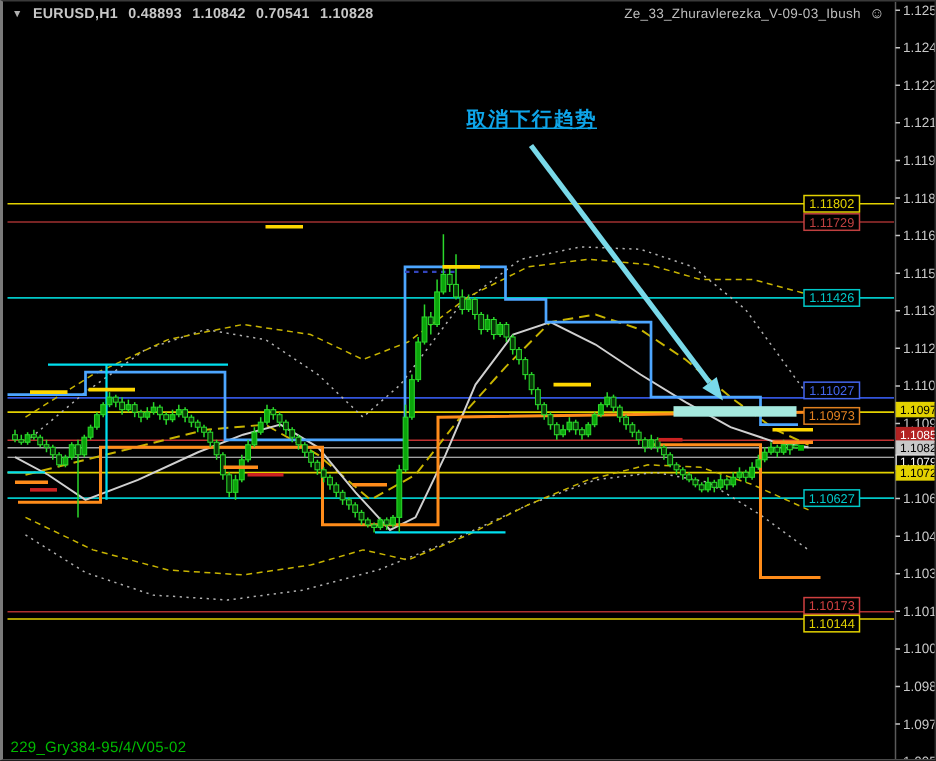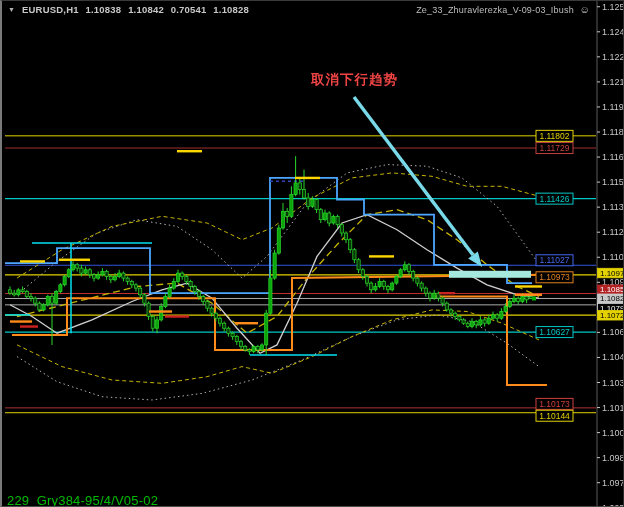--- a/index.html
+++ b/index.html
@@ -6,21 +6,21 @@
   .screen{position:relative;width:624px;height:507px;background:#000;overflow:hidden;
           border-left:2px solid #7a7a7a;border-top:1px solid #3a3a3a;border-right:1px solid #2a2a2a;border-bottom:1px solid #4a4a4a;
           box-sizing:border-box;font-family:"Liberation Sans",sans-serif;}
   svg{position:absolute;left:0;top:0;}
   .titlebar{position:absolute;left:6px;top:3px;color:#c8c8c8;font-size:9.5px;font-weight:600;letter-spacing:.2px;white-space:nowrap;}
   .titlebar .tri{display:inline-block;font-size:7px;color:#b0b0b0;margin-right:4px;transform:translateY(-1px);cursor:pointer;}
   .titlebar span{margin-right:4px;}
   .ind-title{position:absolute;top:3px;right:33px;color:#bdbdbd;font-size:9px;letter-spacing:.2px;white-space:nowrap;}
   .ind-title .smile{margin-left:3px;font-size:10px;color:#c8c8c8;}
   .annotation{position:absolute;left:309px;top:70px;font-size:13.5px;font-weight:bold;letter-spacing:1px;white-space:nowrap;}
-  .status{position:absolute;left:5px;top:492px;font-size:13px;color:#00bb00;letter-spacing:.2px;white-space:nowrap;}
+  .status{position:absolute;left:5px;top:492px;font-size:10px;color:#00bb00;letter-spacing:.2px;white-space:nowrap;}
 </style>
 </head>
 <body>
 
 <div class="screen">
 
   <svg id="chart" width="624" height="507" viewBox="0 0 624 507">
       <line x1="3" x2="594" y1="134.8409999999992" y2="134.8409999999992" stroke="#e3d200" stroke-width="1"></line>
       <line x1="3" x2="594" y1="147.0320000000012" y2="147.0320000000012" stroke="#a03030" stroke-width="1"></line>
       <line x1="3" x2="594" y1="197.63299999999896" y2="197.63299999999896" stroke="#00c8c8" stroke-width="1.2"></line>
@@ -379,28 +379,28 @@
       <rect x="595.5" y="302.34499999999764" width="28" height="9.5" fill="#000000" stroke="#e0e0e0" stroke-width="0.8"></rect>
       <text x="598" y="309.84499999999764" fill="#ffffff" font-size="8">1.10790</text>
       <rect x="595.5" y="309.53199999999765" width="28" height="9.5" fill="#e3d200" stroke="#e3d200" stroke-width="0.8"></rect>
       <text x="598" y="317.03199999999765" fill="#000000" font-size="8">1.10729</text>
       <rect x="530" y="295.4990000000006" width="4" height="4" fill="#00b000"></rect>
     </svg>
 
   <div class="titlebar">
     <span class="tri">▼</span>
     <span>EURUSD,H1</span>
-    <span>1.10838</span>
+    <span>0.48893</span>
     <span>1.10842</span>
     <span>0.70541</span>
     <span>1.10828</span>
   </div>
 
   <div class="ind-title">
     <span>Ze_33_Zhuravlerezka_V-09-03_Ibush</span>
     <span class="smile">☺</span>
   </div>
 
-  <div class="annotation" style="color: #ef4444;">取消下行趋势</div>
+  <div class="annotation" style="color: #0ea5e9; text-decoration: underline;">取消下行趋势</div>
 
   <div class="status">229_Gry384-95/4/V05-02</div>
 
 </div>
 
 </body></html>

